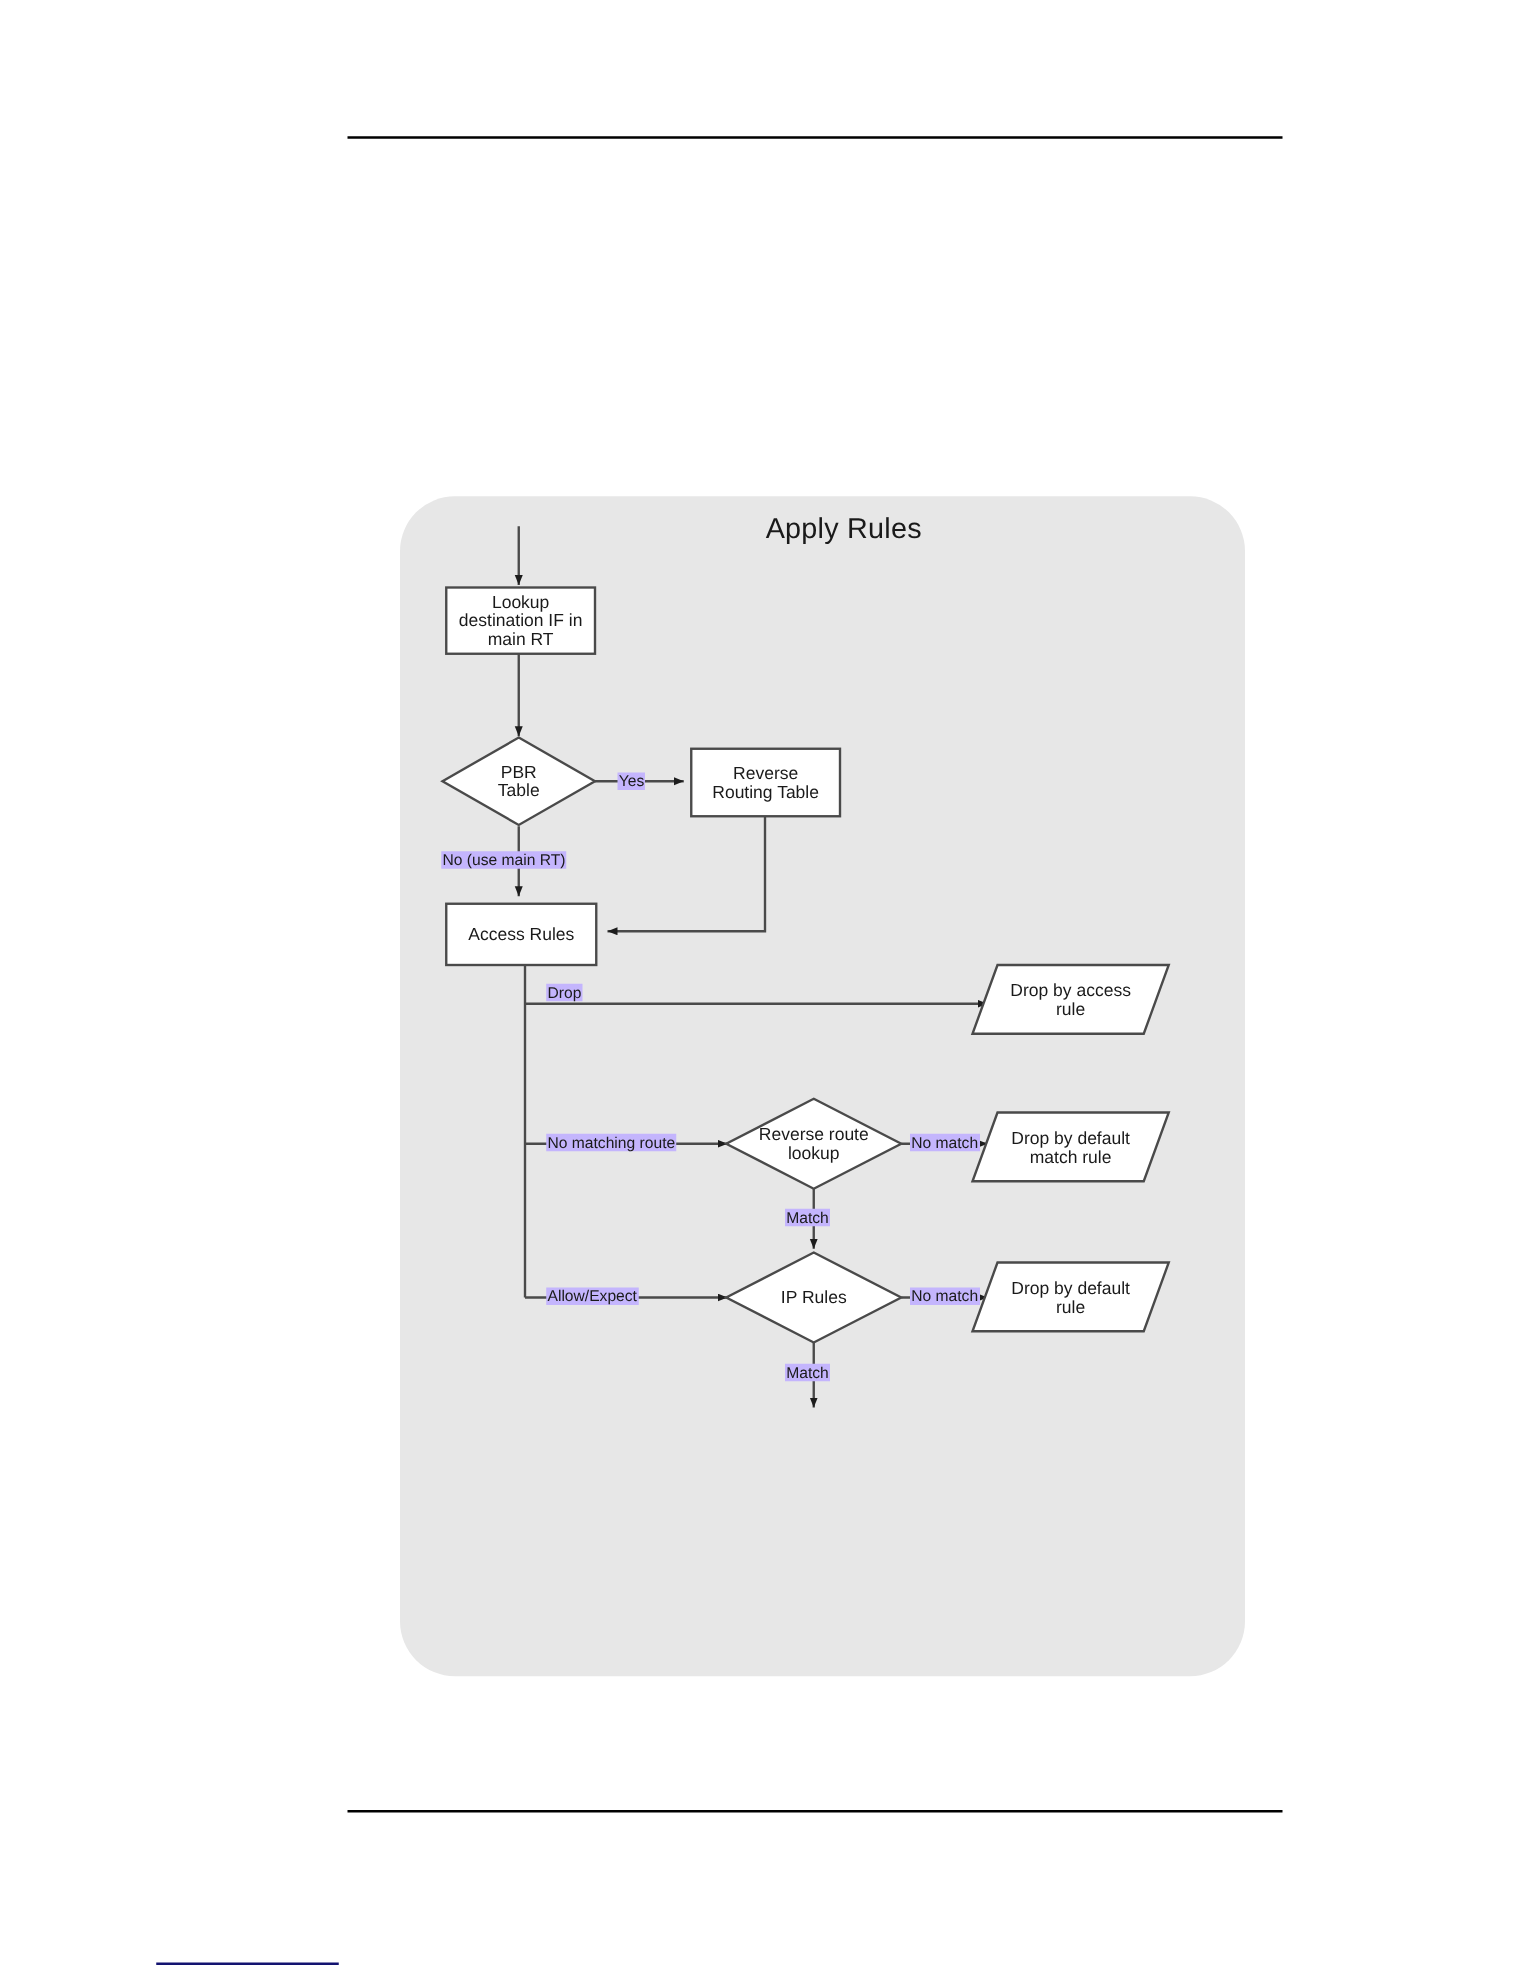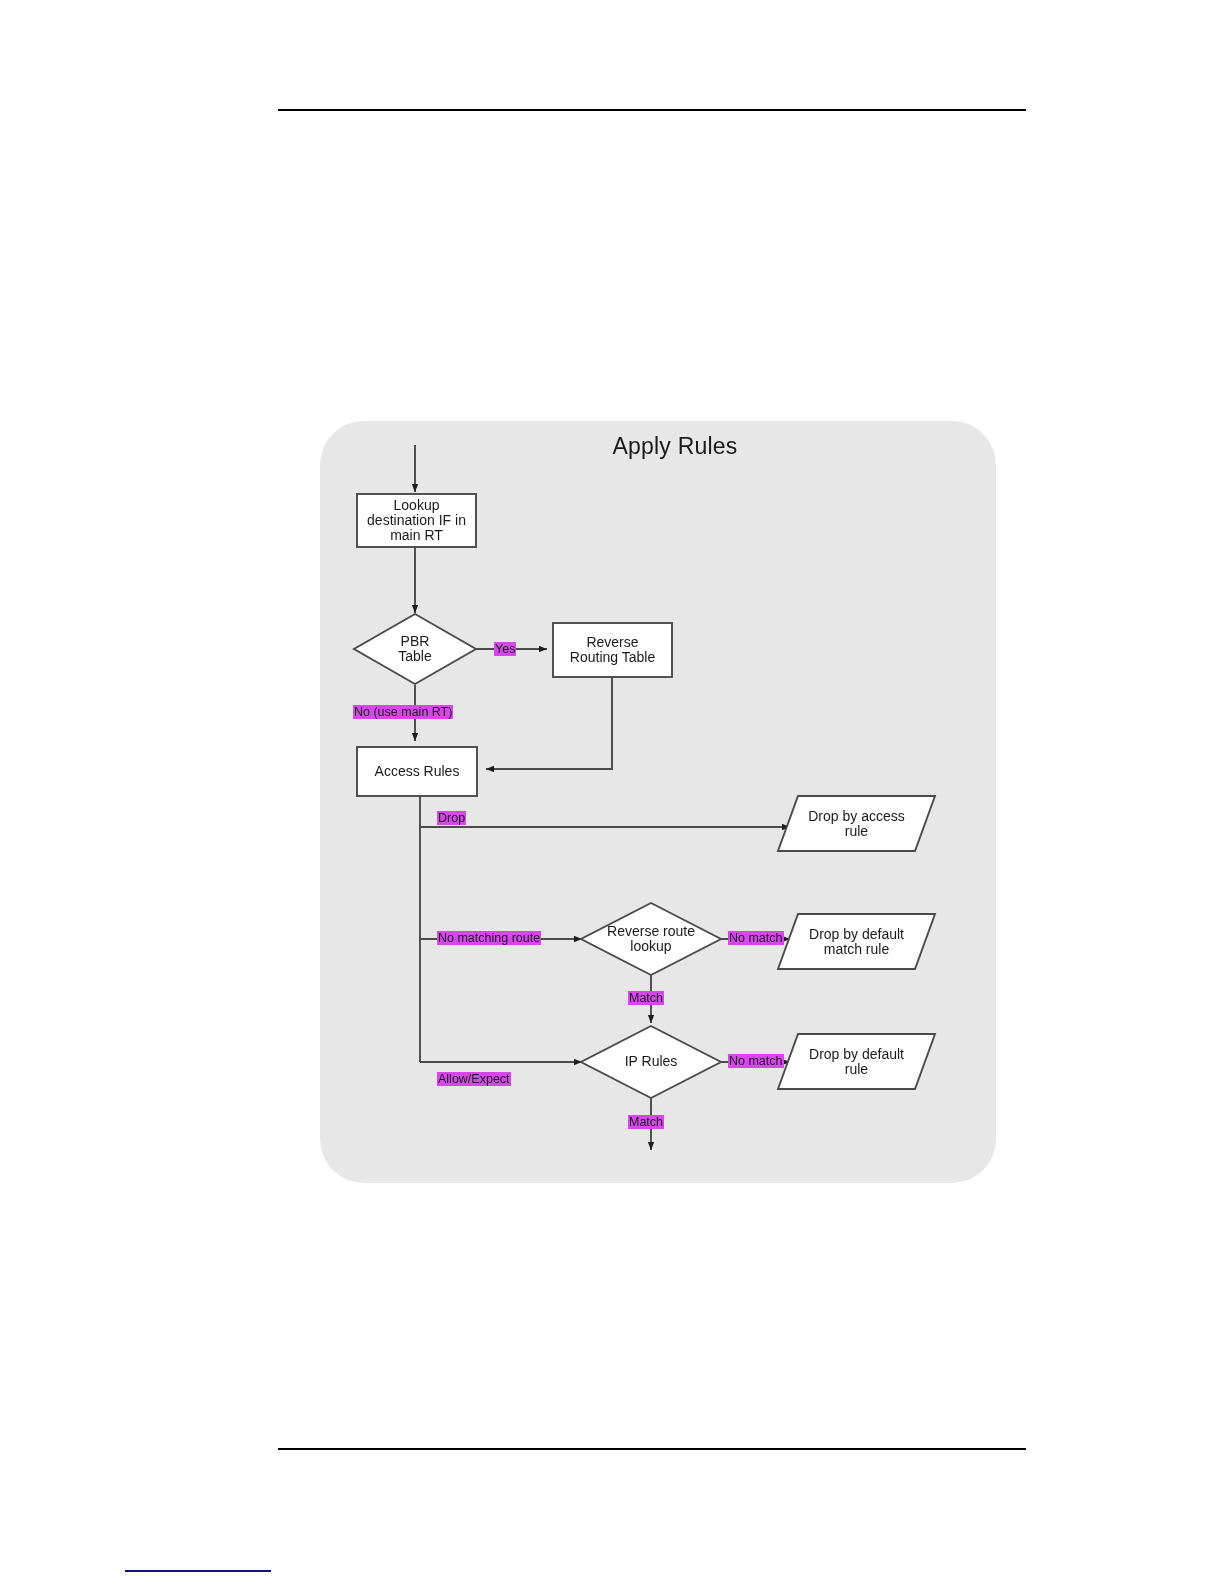--- a/index.html
+++ b/index.html
@@ -40,23 +40,23 @@
     position: absolute;
     left: 125px;
     top: 1570px;
     width: 146px;
     height: 2px;
     background: #131370;
   }
   .diagram-wrap {
     position: absolute;
     left: 320px;
-    top: 421px;
+    top: 397px;
     width: 676px;
-    height: 762px;
+    height: 944px;
     text-decoration: underline;
   }
   .diagram-panel {
     position: absolute;
     inset: 0;
     background: #e7e7e7;
     border-radius: 44px;
   }
   .flow-svg {
     position: absolute;
@@ -82,21 +82,21 @@
     font-size: 14px;
     line-height: 15px;
     color: #1a1a1a;
     pointer-events: none;
   }
   .edge-label {
     position: absolute;
     font-size: 12.5px;
     line-height: 14px;
     color: #1a1a1a;
-    background: #d946ef;
+    background: #c4b5fd;
     white-space: nowrap;
     padding: 0 1px;
   }
 </style>
 </head>
 <body>
 
 <div class="page">
 
   <div class="rule-top"></div>
@@ -200,18 +200,18 @@
       <div>Drop by default</div>
       <div>rule</div>
     </div>
 
     <div class="edge-label" style="left:174px; top:221px;">Yes</div>
     <div class="edge-label" style="left:33px; top:284px;">No (use main RT)</div>
     <div class="edge-label" style="left:117px; top:390px;">Drop</div>
     <div class="edge-label" style="left:117px; top:510px;">No matching route</div>
     <div class="edge-label" style="left:408px; top:510px;">No match</div>
     <div class="edge-label" style="left:308px; top:570px;">Match</div>
-    <div class="edge-label" style="left:117px; top:633px;margin-top:18px;">Allow/Expect</div>
+    <div class="edge-label" style="left:117px; top:633px;">Allow/Expect</div>
     <div class="edge-label" style="left:408px; top:633px;">No match</div>
     <div class="edge-label" style="left:308px; top:694px;">Match</div>
 
   </div>
 </div>
 
 </body></html>

